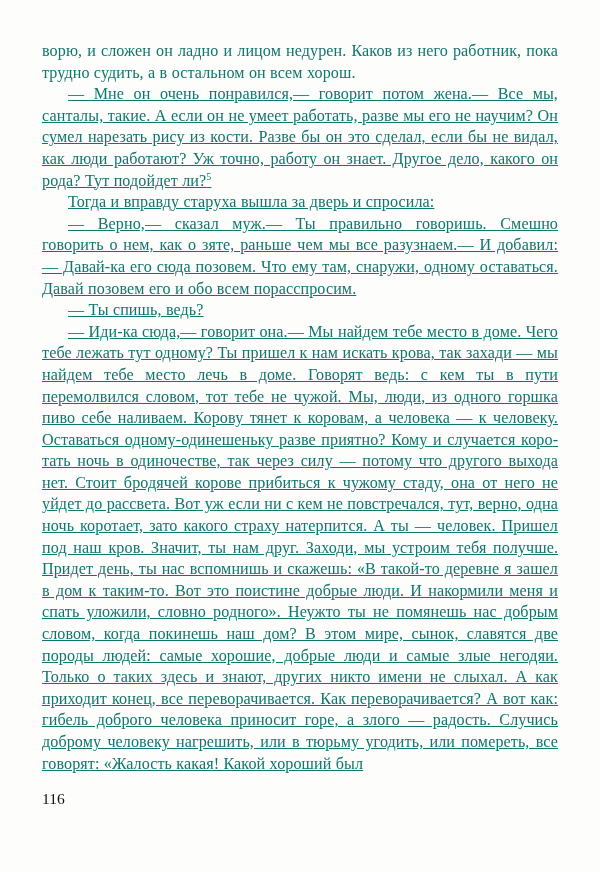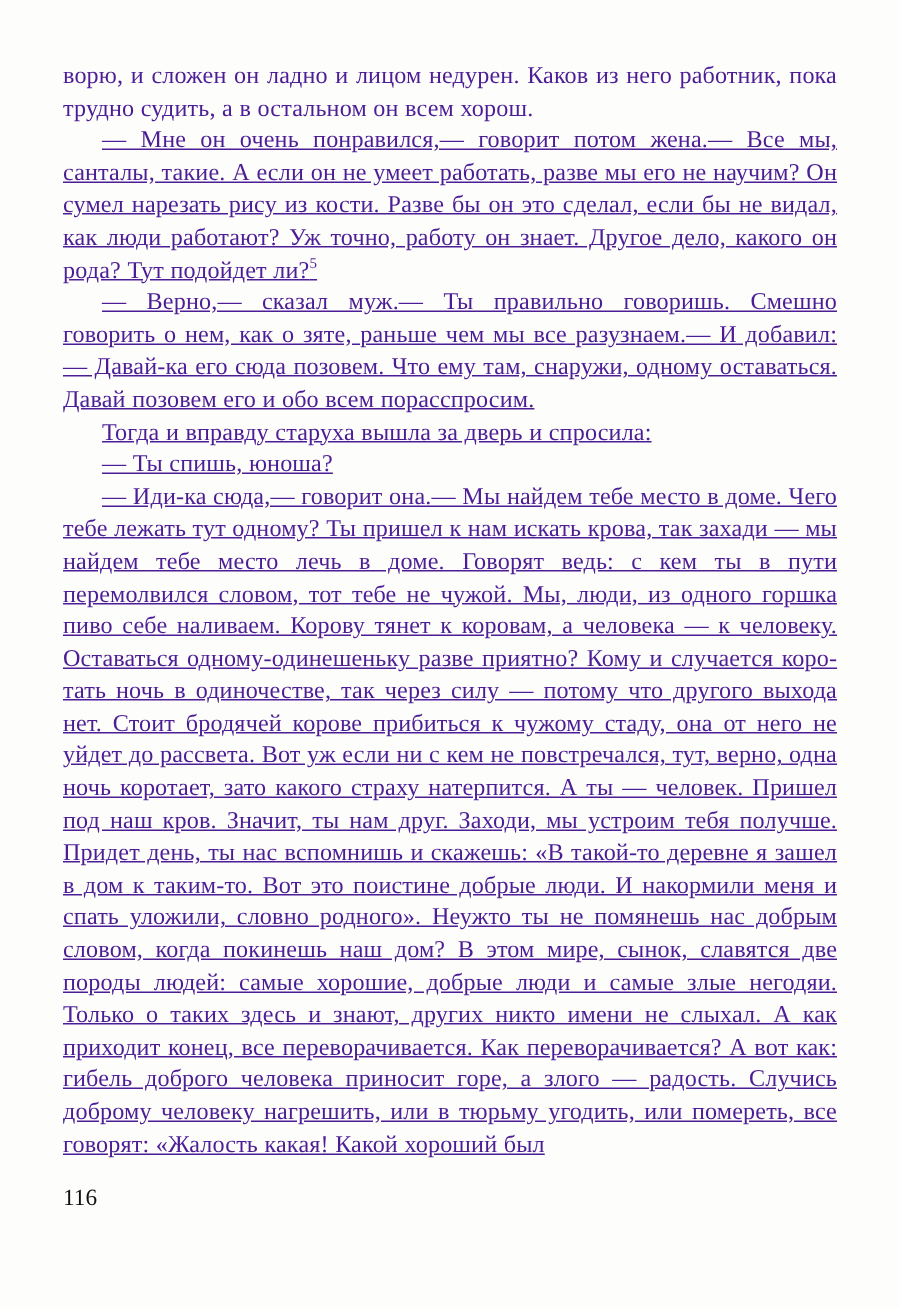--- a/index.html
+++ b/index.html
@@ -28,21 +28,21 @@
   }
   .para {
     margin: 0;
     font-size: 16.1px;
     line-height: 21.6px;
     text-align: justify;
     text-justify: inter-word;
     letter-spacing: 0.1px;
     word-spacing: 0.2px;
     hyphens: manual;
-    color: #4c1d95;
+    color: #0f766e;
   }
   .para.indent {
     text-indent: 26px;
     text-decoration: underline;
   }
   .para.cont {
     text-indent: 0;
   }
   sup {
     font-size: 10px;
@@ -62,25 +62,25 @@
 </head>
 <body>
 
 <div class="page">
   <div class="text-column">
 
     <p class="para cont">ворю, и сложен он ладно и лицом недурен. Каков из него ра­ботник, пока трудно судить, а в остальном он всем хорош.</p>
 
     <p class="para indent"><span>— Мне он очень понравился,— говорит потом жена.— Все мы, санталы, такие. А если он не умеет работать, разве мы его не научим? Он сумел нарезать рису из кости. Разве бы он это сделал, если бы не видал, как люди работают? Уж точно, работу он знает. Другое дело, какого он рода? Тут подой­дет ли?</span><sup>5</sup></p>
 
+    <p class="para indent">Тогда и вправду старуха вышла за дверь и спросила:</p>
+
     <p class="para indent">— Верно,— сказал муж.— Ты правильно говоришь. Сме­шно говорить о нем, как о зяте, раньше чем мы все разузна­ем.— И добавил: — Давай-ка его сюда позовем. Что ему там, снаружи, одному оставаться. Давай позовем его и обо всем порасспросим.</p>
 
-    <p class="para indent">Тогда и вправду старуха вышла за дверь и спросила:</p>
-
-    <p class="para indent">— Ты спишь, юноша?</p>
+    <p class="para indent">— Ты спишь, ведь?</p>
 
 
     <p class="para indent">— Иди-ка сюда,— говорит она.— Мы найдем тебе место в доме. Чего тебе лежать тут одному? Ты пришел к нам искать крова, так захади — мы найдем тебе место лечь в доме. Гово­рят ведь: с кем ты в пути перемолвился словом, тот тебе не чужой. Мы, люди, из одного горшка пиво себе наливаем. Ко­рову тянет к коровам, а человека — к человеку. Оставаться одному-одинешеньку разве приятно? Кому и случается коро­тать ночь в одиночестве, так через силу — потому что другого выхода нет. Стоит бродячей корове прибиться к чужому стаду, она от него не уйдет до рассвета. Вот уж если ни с кем не повстречался, тут, верно, одна ночь коротает, зато какого страху натерпится. А ты — человек. Пришел под наш кров. Значит, ты нам друг. Заходи, мы устроим тебя получше. При­дет день, ты нас вспомнишь и скажешь: «В такой-то деревне я зашел в дом к таким-то. Вот это поистине добрые люди. И на­кормили меня и спать уложили, словно родного». Неужто ты не помянешь нас добрым словом, когда покинешь наш дом? В этом мире, сынок, славятся две породы людей: самые хоро­шие, добрые люди и самые злые негодяи. Только о таких здесь и знают, других никто имени не слыхал. А как приходит конец, все переворачивается. Как переворачивается? А вот как: ги­бель доброго человека приносит горе, а злого — радость. Слу­чись доброму человеку нагрешить, или в тюрьму угодить, или помереть, все говорят: «Жалость какая! Какой хороший был</p>
 
   </div>
 
   <div class="folio">116</div>
 </div>
 
 </body></html>

